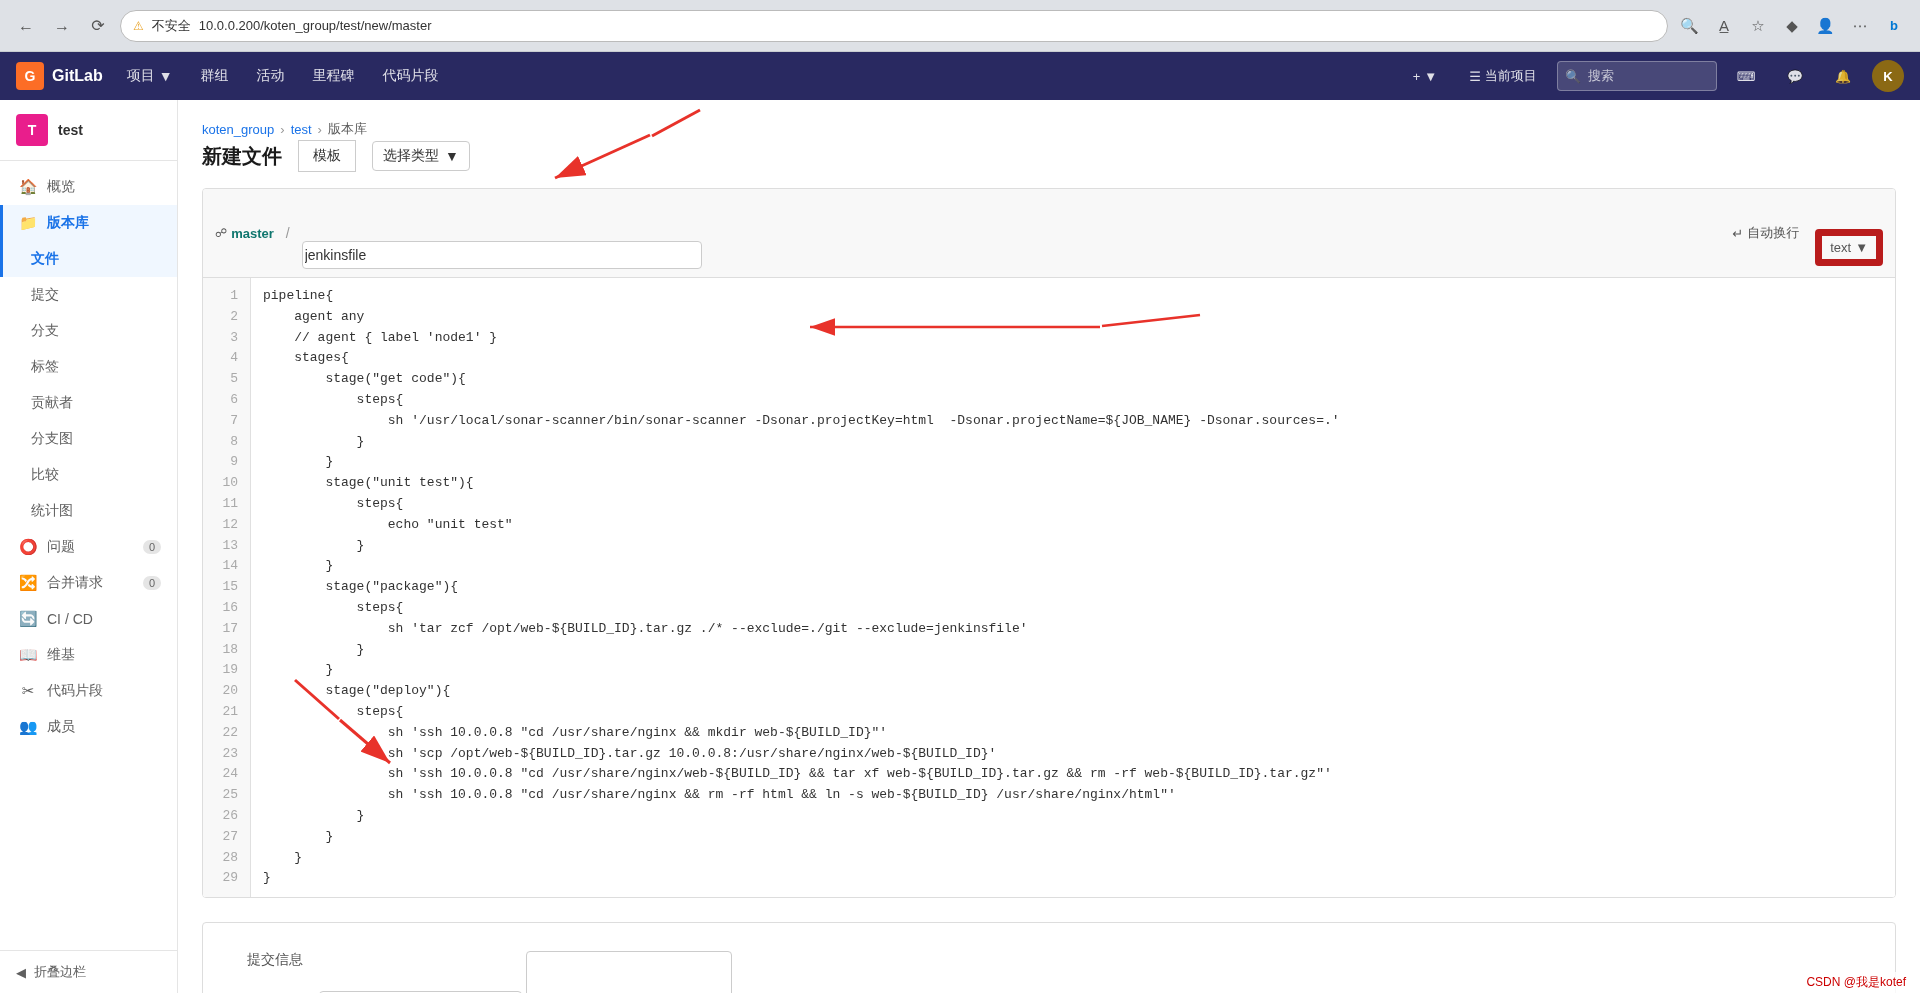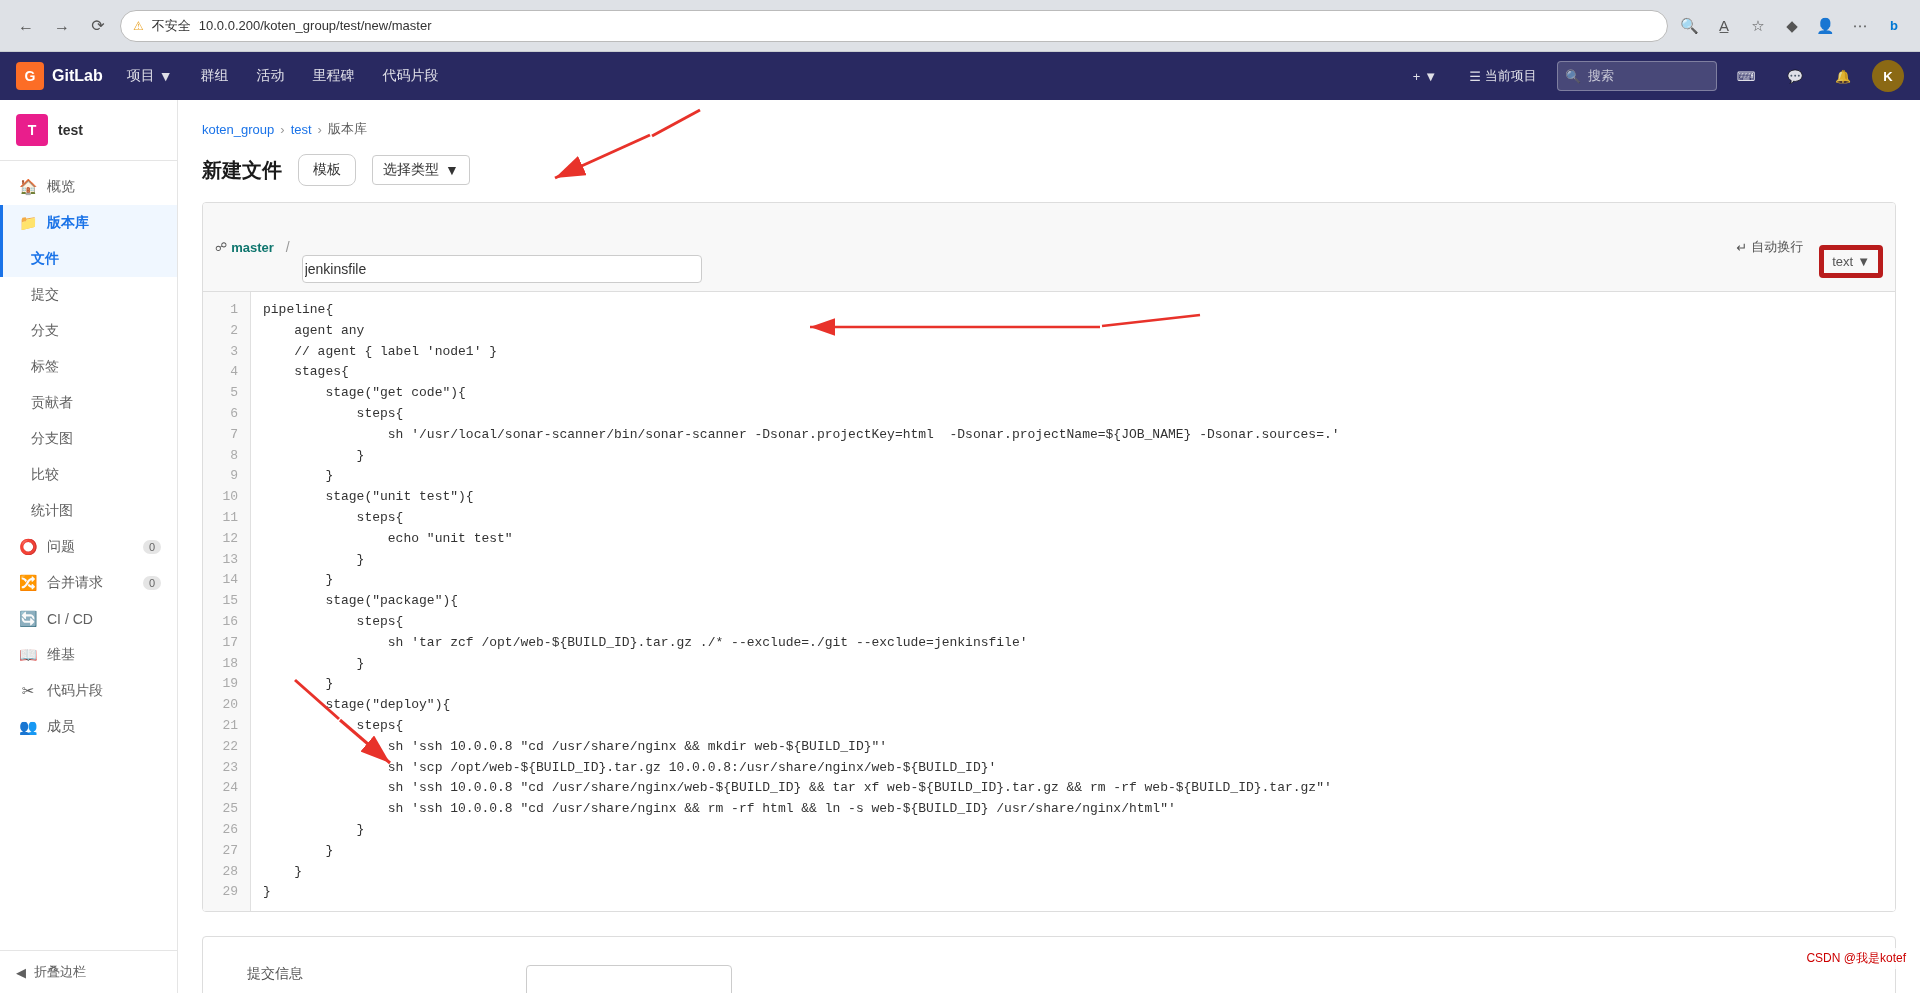--- a/index.html
+++ b/index.html
@@ -180,38 +180,38 @@
       padding: 20px 24px;
     }
 
     
     .breadcrumb {
       display: flex;
       align-items: center;
       gap: 6px;
       font-size: 13px;
       color: #5c5c5c;
-      margin-bottom: 16px;
+      margin-bottom: 2px;
     }
     .breadcrumb a { color: #1a73e8; text-decoration: none; }
     .breadcrumb-sep { color: #999; }
 
     
     .page-header {
       display: flex;
       align-items: center;
       gap: 16px;
       margin-bottom: 16px;
     }
     .page-title { font-size: 20px; font-weight: 600; color: #1a1a1a; }
     .template-btn {
       padding: 6px 14px;
       border: 1px solid #ccc;
       background: #fff;
-      border-radius: 8px;
+      border-radius: 0;
       font-size: 14px;
       cursor: pointer;
       color: #333;
     }
     .type-select {
       display: flex;
       align-items: center;
       border: 1px solid #ccc;
       border-radius: 4px;
       padding: 5px 10px;
@@ -265,21 +265,21 @@
       cursor: pointer;
       padding: 4px 8px;
       border-radius: 4px;
     }
     .text-type-btn {
       display: flex; align-items: flex-start; gap: 4px;
       font-size: 13px; color: #555;
       cursor: pointer;
       padding: 4px 8px;
       border-radius: 4px;
-      border: 5px solid #b91c1c;
+      border: 7px solid #b91c1c;
       margin-top: 28px;
     }
 
     
     .code-editor {
       display: flex;
       font-family: 'Courier New', Consolas, monospace;
       font-size: 13px;
       line-height: 1.6;
       min-height: 400px;
@@ -362,21 +362,21 @@
     .annotations-overlay {
       position: fixed;
       top: 0; left: 0;
       width: 1920px; height: 993px;
       pointer-events: none;
       z-index: 9999;
     }
 
     .csdn-watermark {
       position: fixed;
-      bottom: 24px;
+      bottom: 0;
       right: 8px;
       font-size: 12px;
       color: #c00;
       background: rgba(255,255,255,0.8);
       padding: 2px 6px;
       border-radius: 3px;
     }
   </style>
 </head>
 <body>

